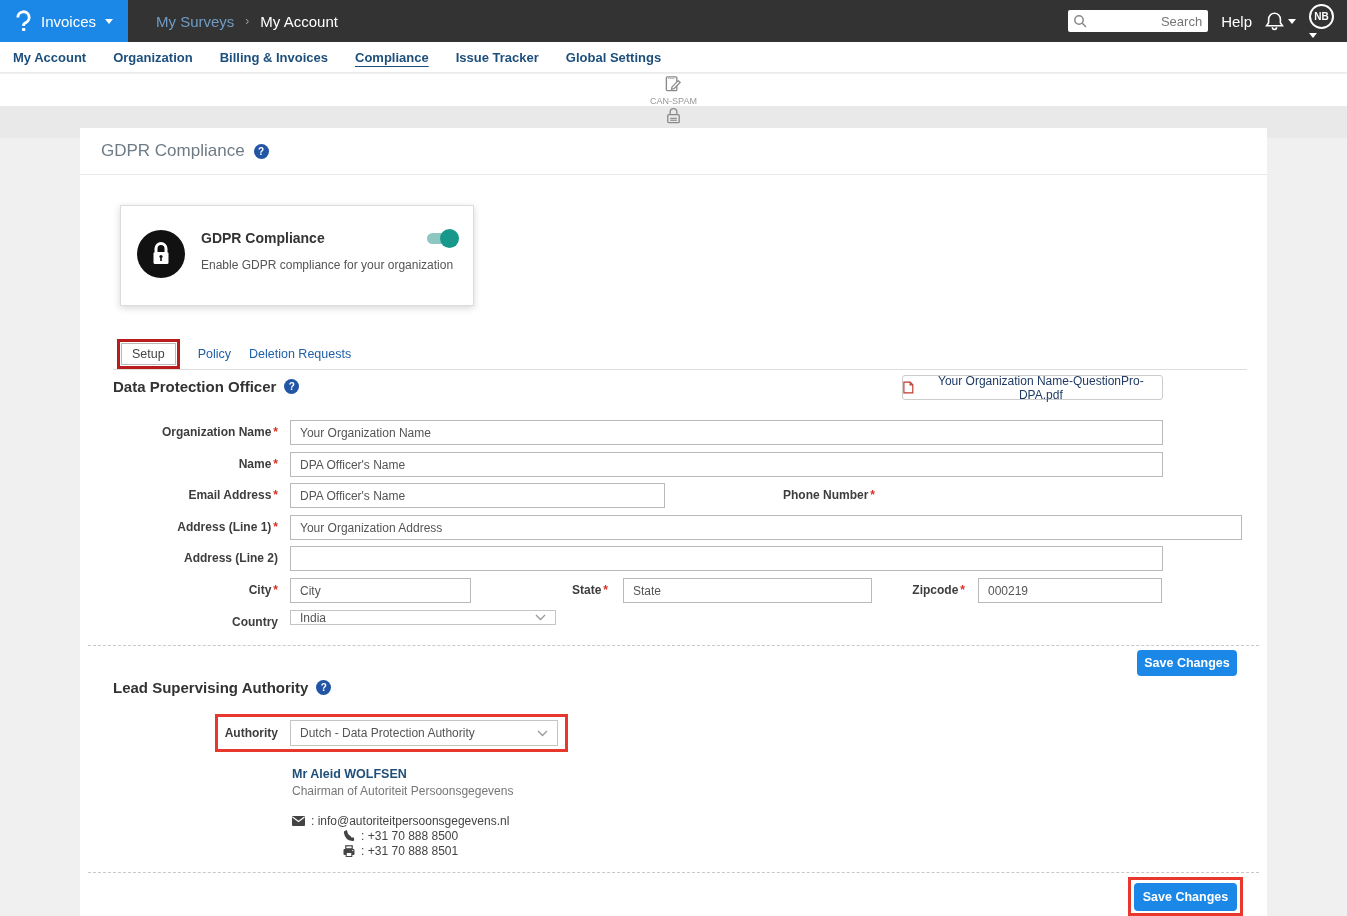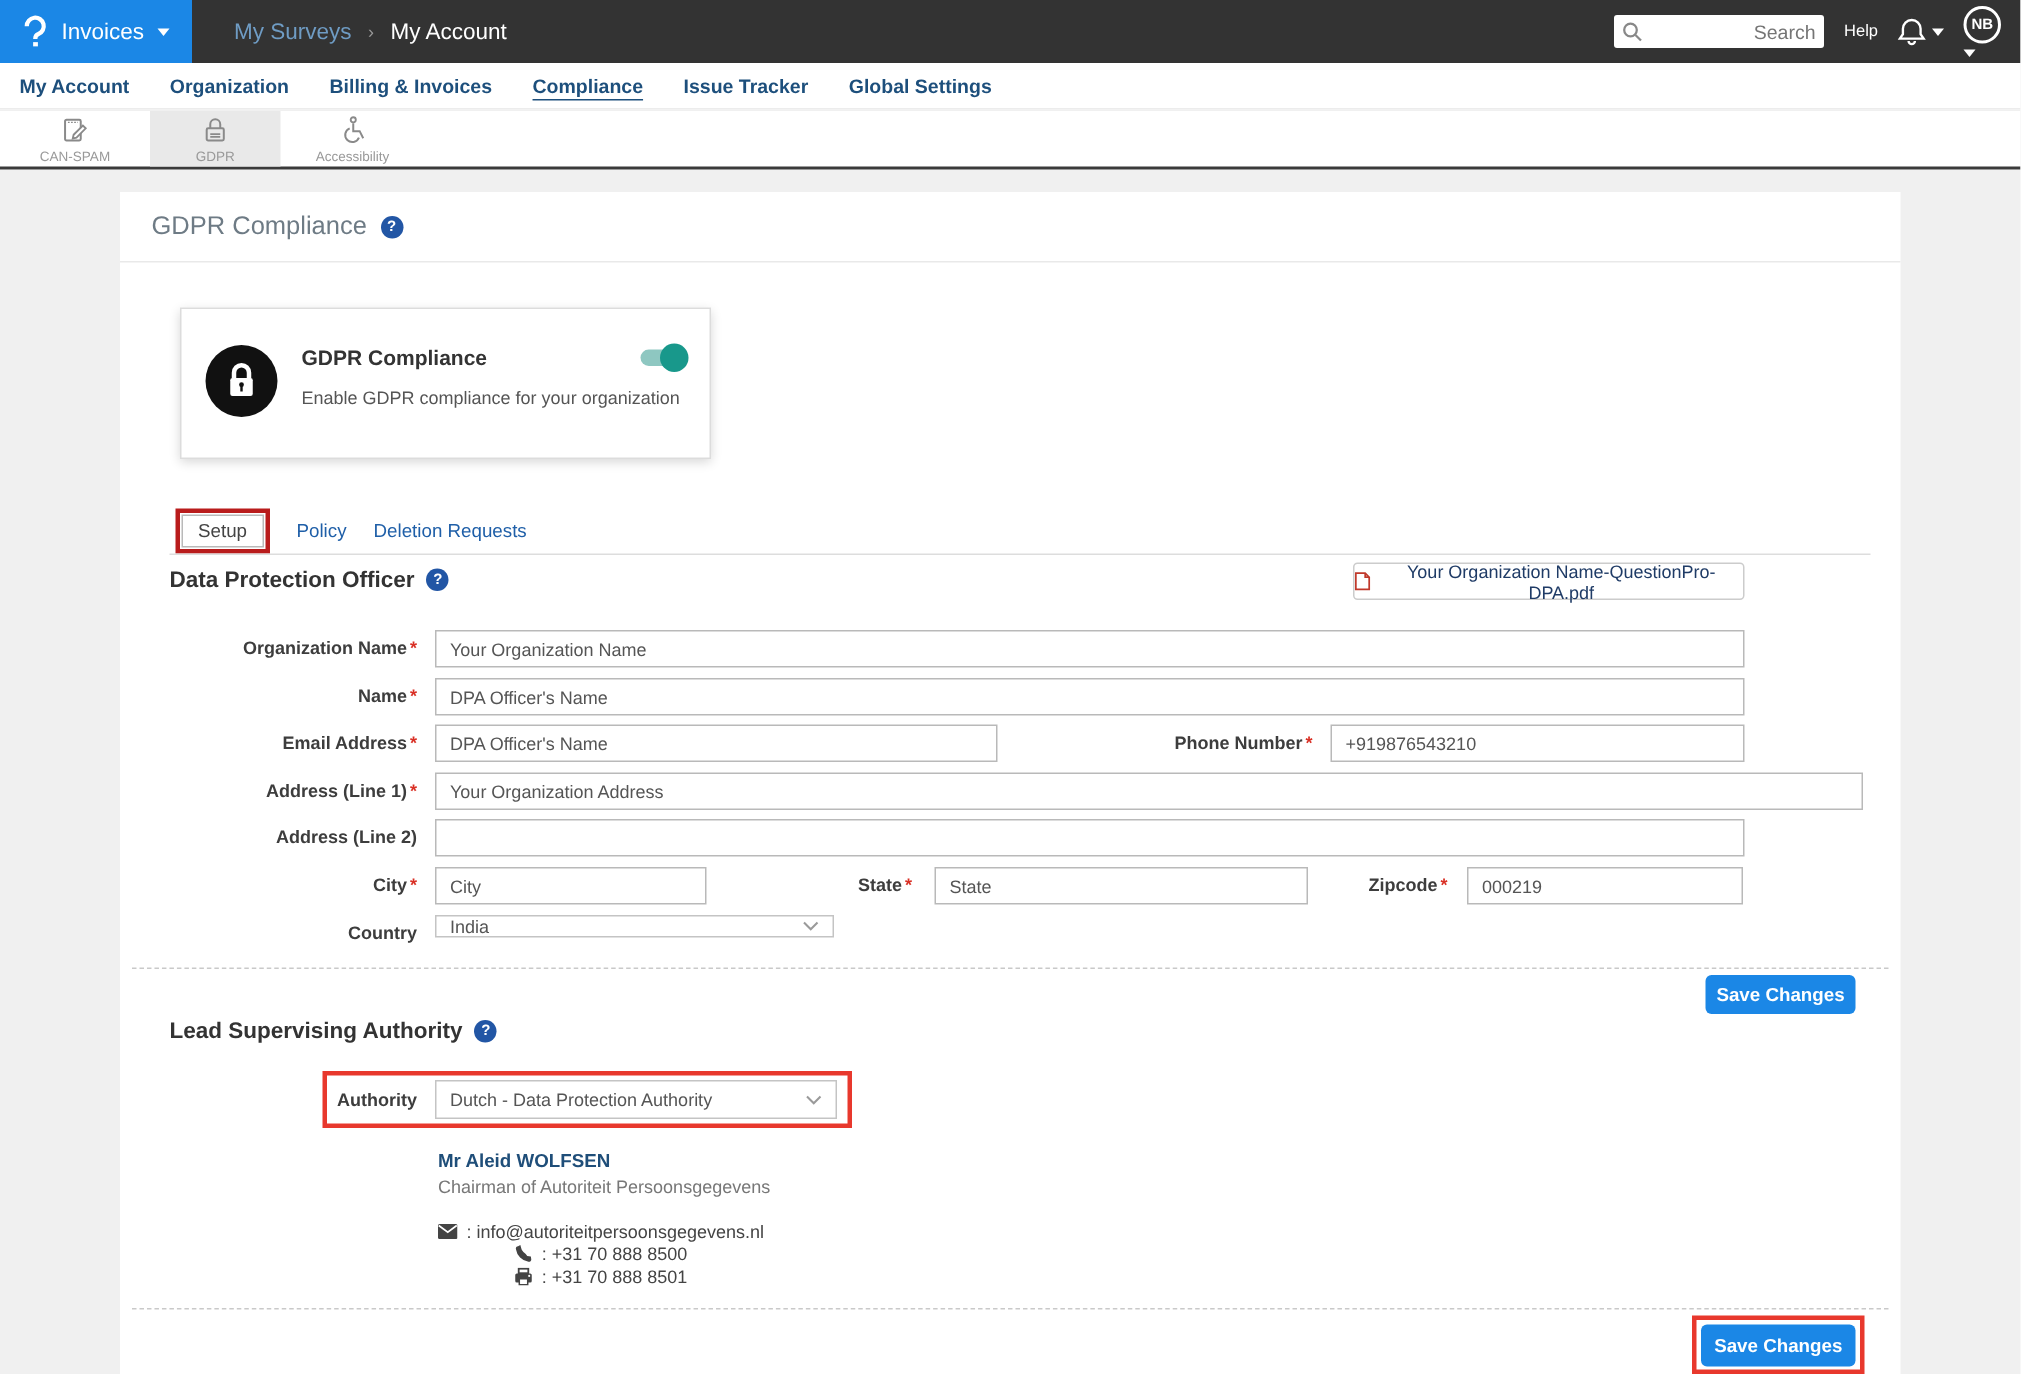--- a/index.html
+++ b/index.html
@@ -14,30 +14,30 @@
   .logo-area span { font-size:15px; color:#fff; }
   .caret-down { width:0; height:0; border-left:4px solid transparent; border-right:4px solid transparent; border-top:5px solid currentColor; display:inline-block; }
   .crumbs { display:flex; align-items:center; gap:11px; margin-left:28px; font-size:15px; }
   .crumb-parent { color:#6f9cc4; cursor:pointer; }
   .crumb-sep { color:#9a9a9a; font-size:12px; }
   .crumb-current { color:#fff; }
   .topbar-right { margin-left:auto; display:flex; align-items:center; gap:13px; padding-right:13px; }
   .searchbox { position:relative; width:140px; }
   .searchbox input { width:100%; height:22px; border:none; border-radius:2px; padding:0 6px 0 10px; font-size:13px; color:#333; font-family:inherit; outline:none;text-align:right; }
   .searchbox .mag { position:absolute; left:5px; top:4px; }
-  .help-label { font-size:11px; cursor:pointer; }
+  .help-label { font-size:15px; cursor:pointer; }
   .iconbtn { display:flex; align-items:center; gap:4px; cursor:pointer; }
   .avatar-wrap { display:flex; align-items:flex-start; gap:4px; cursor:pointer;flex-direction:column; }
   .avatar { width:25px; height:25px; border:2px solid #fff; border-radius:50%; display:flex; align-items:center; justify-content:center; font-size:10px; font-weight:bold; }
   
   .subnav { position:absolute; top:42px; left:0; right:0; height:31px; background:#fff; border-bottom:1px solid #ececec; display:flex; align-items:center; gap:27px; padding-left:13px; font-size:13px; font-weight:600; color:#1d4f7c; }
   .subnav .nav-item { cursor:pointer; }
   .subnav .active { text-decoration:underline; text-underline-offset:4px; }
   
-  .icontabs { position:absolute; top:74px; left:0; right:0; height:39px; background:#fff; border-bottom:2px solid #3a3a3a; display:flex; }
+  .icontabs { position:absolute; top:74px; left:0; right:0; height:39px; background:#fff; border-bottom:2px solid #3a3a3a; display:flex;flex-direction:column; }
   .icontab { min-width:87px; padding:0 12px; display:flex; flex-direction:column; align-items:center; justify-content:center; gap:3px; font-size:9px; color:#999; cursor:pointer; }
   .icontab.active { background:#e9e9e9; }
   
   .panel { position:absolute; left:80px; top:128px; width:1187px; bottom:0; background:#fff; }
   .title-row { position:absolute; top:0; left:0; right:0; height:47px; border-bottom:1px solid #e9e9e9; display:flex; align-items:center; padding-left:21px; gap:9px; }
   .page-title { font-size:17px; color:#6e7b85; }
   .help-badge { width:15px; height:15px; border-radius:50%; background:#2256a5; color:#fff; font-size:10px; font-weight:bold; display:inline-flex; align-items:center; justify-content:center; cursor:pointer; flex:0 0 auto; }
   
   .gdpr-card { position:absolute; left:40px; top:77px; width:354px; height:101px; border:1px solid #dcdcdc; box-shadow:0 2px 7px rgba(0,0,0,.16); background:#fff; }
   .lock-circle { position:absolute; left:16px; top:24px; width:48px; height:48px; border-radius:50%; background:#111; display:flex; align-items:center; justify-content:center; }
@@ -205,21 +205,20 @@
     <input class="inp" style="left: 210px; width: 873px;" value="Your Organization Name">
   </div>
   <div class="frow" style="top:324px">
     <span class="flabel" style="left:0;width:198px"><b>Name</b><span class="req">*</span></span>
     <input class="inp" style="left: 210px; width: 873px;" value="DPA Officer's Name">
   </div>
   <div class="frow" style="top:355px">
     <span class="flabel" style="left:0;width:198px"><b>Email Address</b><span class="req">*</span></span>
     <input class="inp" style="left: 210px; width: 375px;" value="DPA Officer's Name">
     <span class="flabel" style="left:640px;width:155px"><b>Phone Number</b><span class="req">*</span></span>
-    <input class="inp" style="left: 807px; width: 276px;" value="+919876543210">
   </div>
   <div class="frow" style="top:387px">
     <span class="flabel" style="left:0;width:198px"><b>Address (Line 1)</b><span class="req">*</span></span>
     <input class="inp" style="left: 210px; width: 952px;" value="Your Organization Address">
   </div>
   <div class="frow" style="top:418px">
     <span class="flabel" style="left:0;width:198px"><b>Address (Line 2)</b></span>
     <input class="inp" style="left: 210px; width: 873px;" value="">
   </div>
   <div class="frow" style="top:450px">

